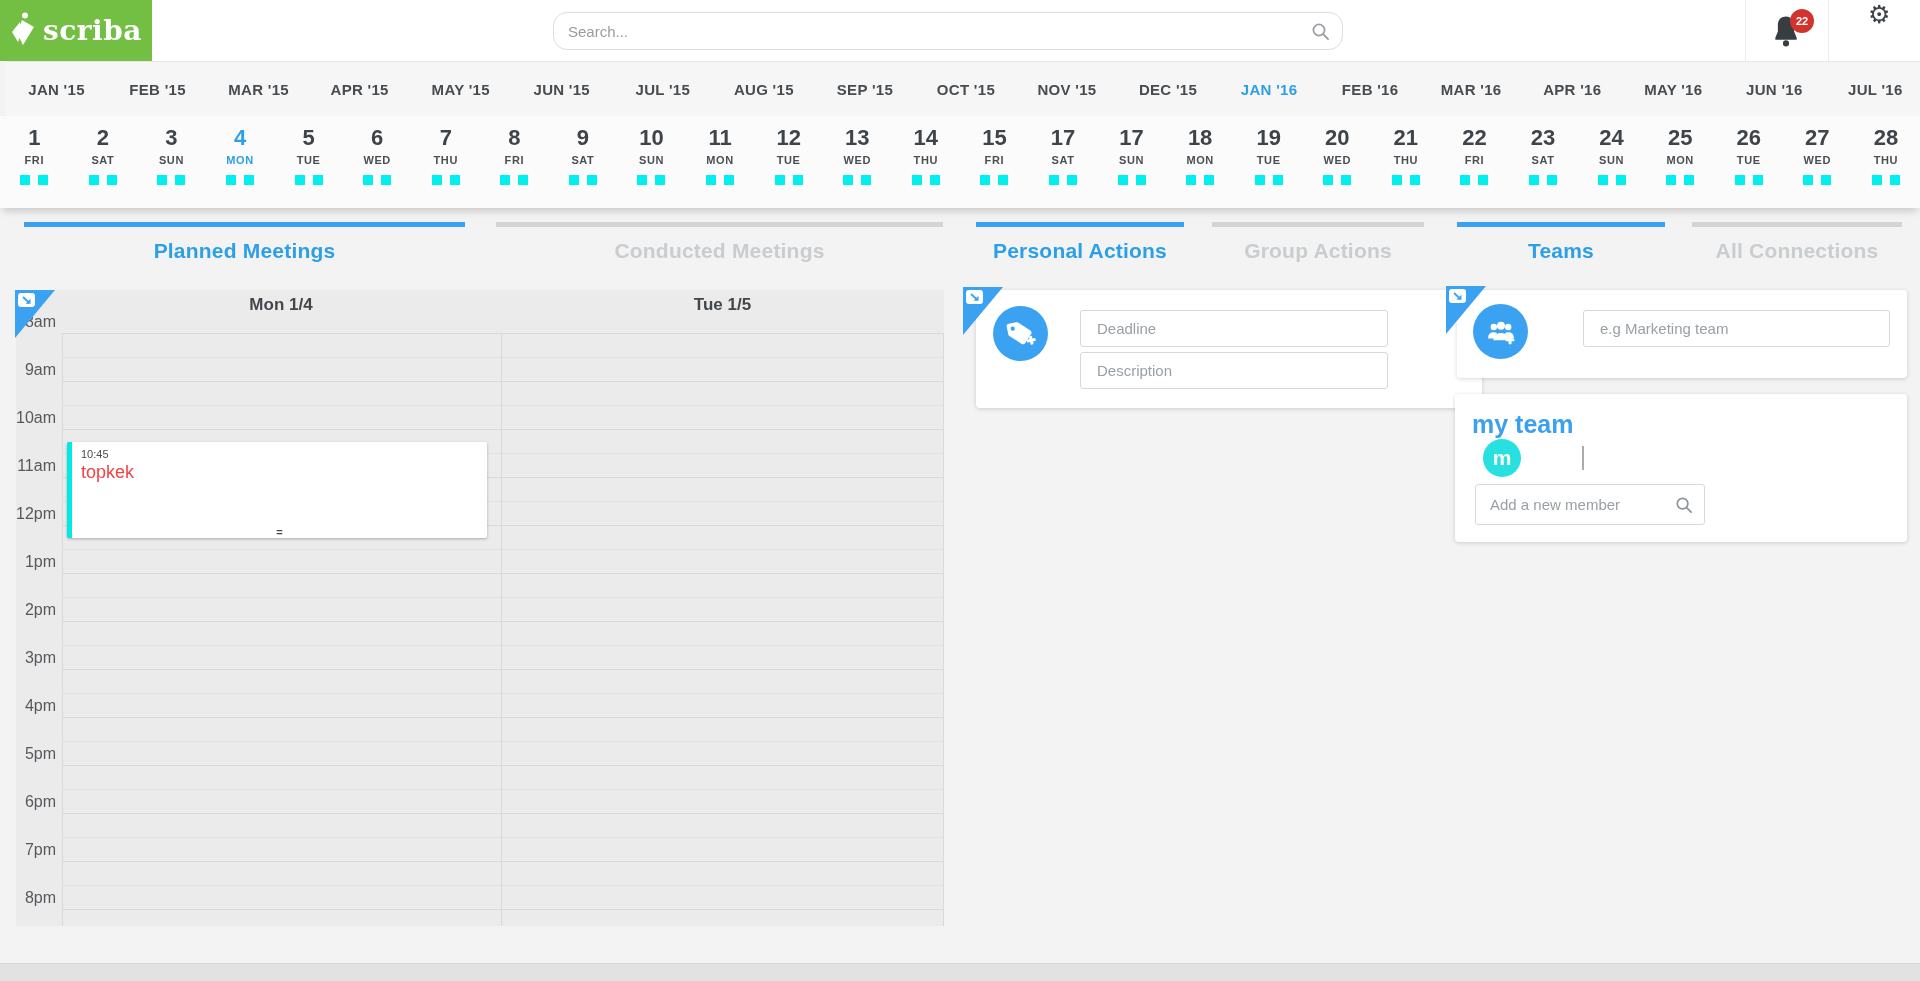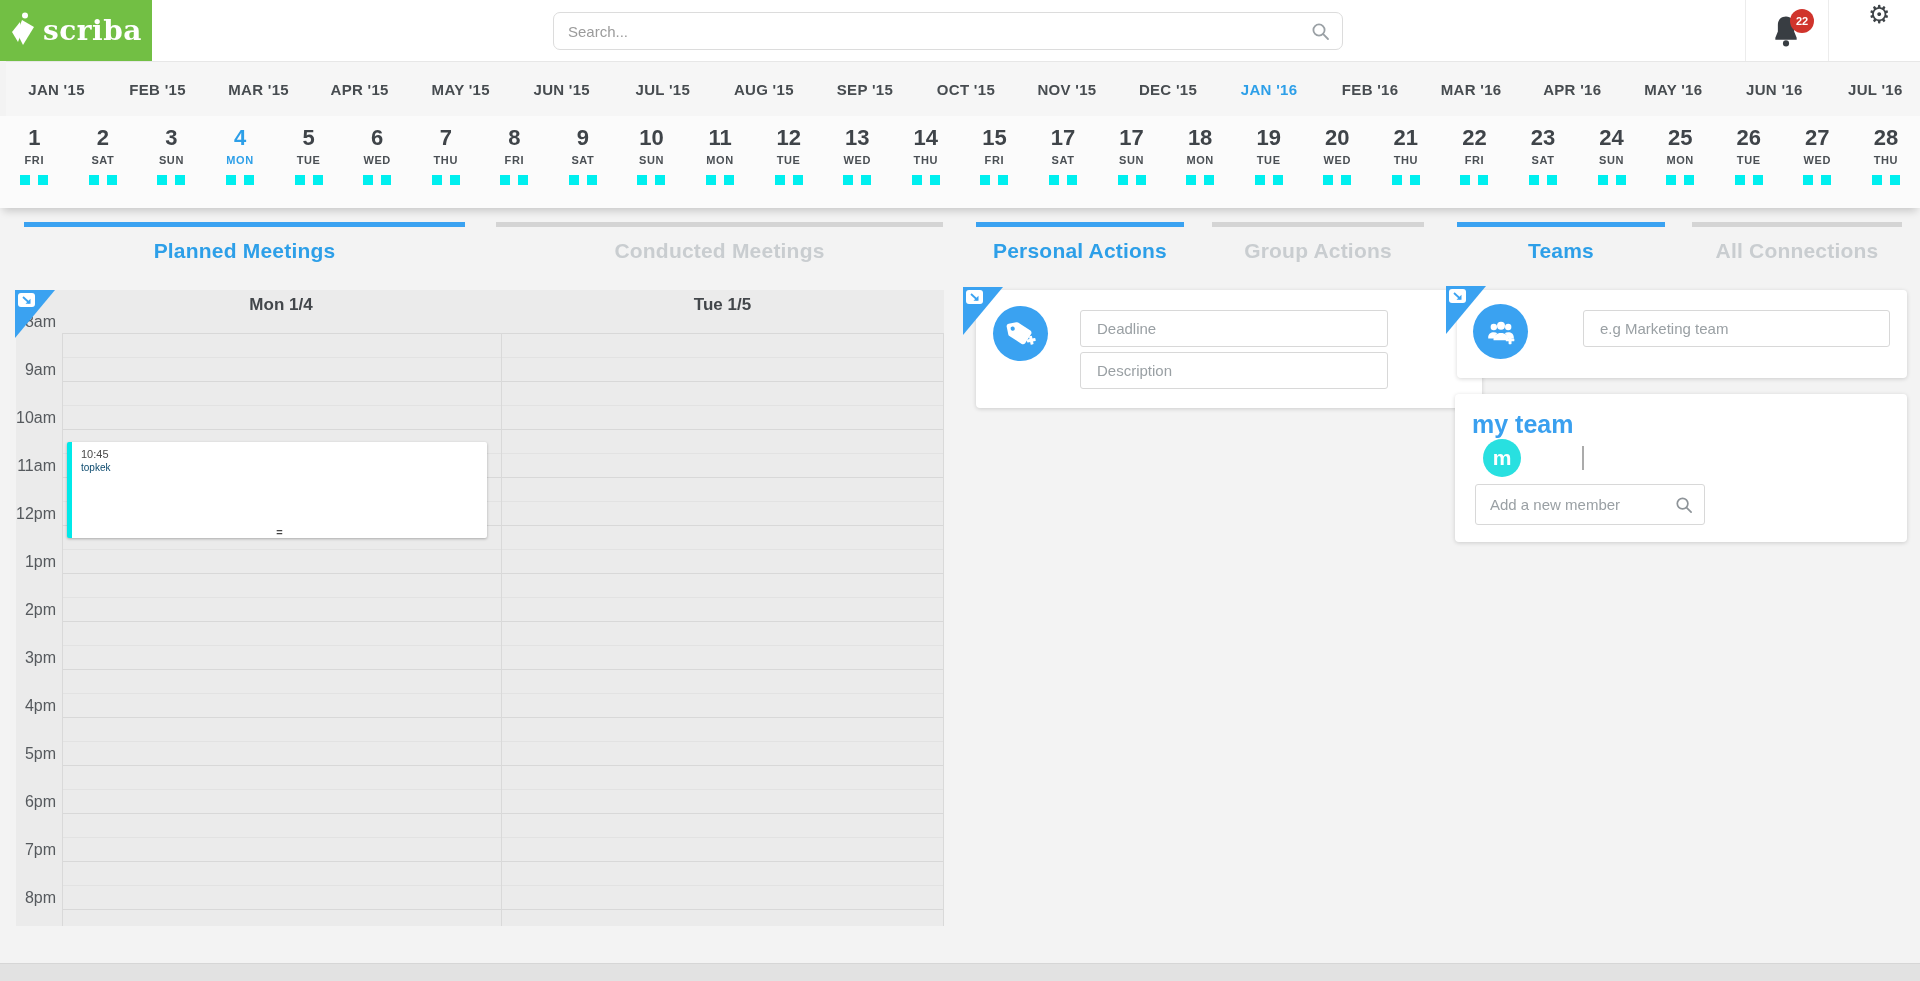--- a/index.html
+++ b/index.html
@@ -9,21 +9,21 @@
     position:relative; width:1920px; height:981px;
     background:#f3f3f3; overflow:hidden; margin:0 auto;
   }
 
   
   .topbar { position:absolute; left:0; top:0; width:1920px; height:61px; background:#ffffff; z-index:30; }
   .logo { position:absolute; left:0; top:0; width:152px; height:61px; background:#72bf44;
           display:flex; align-items:center; justify-content:center; gap:7px; }
   .logo-text { color:#fff; font-family:"DejaVu Serif", serif; font-weight:bold; font-size:28px; letter-spacing:0.5px; }
   .search-box { position:absolute; left:553px; top:12px; width:790px; height:38px;
-                background:#fff; border:1px solid #dcdcdc; border-radius:7px; }
+                background:#fff; border:1px solid #dcdcdc; border-radius:14px; }
   .search-box input { position:absolute; left:0; top:0; width:100%; height:100%; border:none; outline:none;
                       background:transparent; padding:0 44px 0 14px; font-size:15px; color:#444;
                       font-family:inherit; }
   .search-box input::placeholder { color:#9b9b9b; }
   .search-glyph { position:absolute; right:12px; top:9px; }
   .vsep { position:absolute; top:0; width:1px; height:61px; background:#ececec; }
   .bell-wrap { position:absolute; left:1746px; top:0; width:82px; height:61px; cursor:pointer; }
   .bell-svg { position:absolute; left:24px; top:13px; }
   .badge { position:absolute; left:44px; top:9px; width:24px; height:24px; border-radius:50%;
            background:#d0342c; color:#fff; font-size:11px; font-weight:bold;
@@ -75,21 +75,21 @@
           background:repeating-linear-gradient(to bottom,
             #d8d8d8 0px, #d8d8d8 1px,
             #ebebeb 1px, #ebebeb 24px,
             #e2e2e2 24px, #e2e2e2 25px,
             #ebebeb 25px, #ebebeb 48px); }
   .col-divider { position:absolute; left:438px; top:0; width:1px; height:100%; background:#d9d9d9; }
   .event { position:absolute; left:51px; top:152px; width:420px; height:96px; background:#fff;
            border-left:5px solid #00e9e9; border-radius:2px; box-shadow:0 1px 3px rgba(0,0,0,0.28);
            padding:6px 0 0 9px; cursor:pointer; z-index:5; }
   .event-time { font-size:11px; color:#4a4a4a; }
-  .event-title { font-size:10px; color:#0c4a6e; margin-top:2px; }
+  .event-title { font-size:18px; color:#ef4444; margin-top:2px; }
   .event-resize { position:absolute; left:0; right:0; bottom:1px; text-align:center; font-size:11px;
                   font-weight:bold; color:#444; cursor:ns-resize; line-height:10px; }
 
   
   .card { position:absolute; background:#fff; border-radius:4px; box-shadow:0 1px 4px rgba(0,0,0,0.16); }
   .card-personal { left:976px; top:290px; width:506px; height:118px; }
   .card-teams    { left:1457px; top:290px; width:450px; height:88px; }
   .card-myteam   { left:1455px; top:394px; width:452px; height:148px; }
 
   .icon-circle { position:absolute; width:55px; height:55px; border-radius:50%; background:#3aa2f1;

